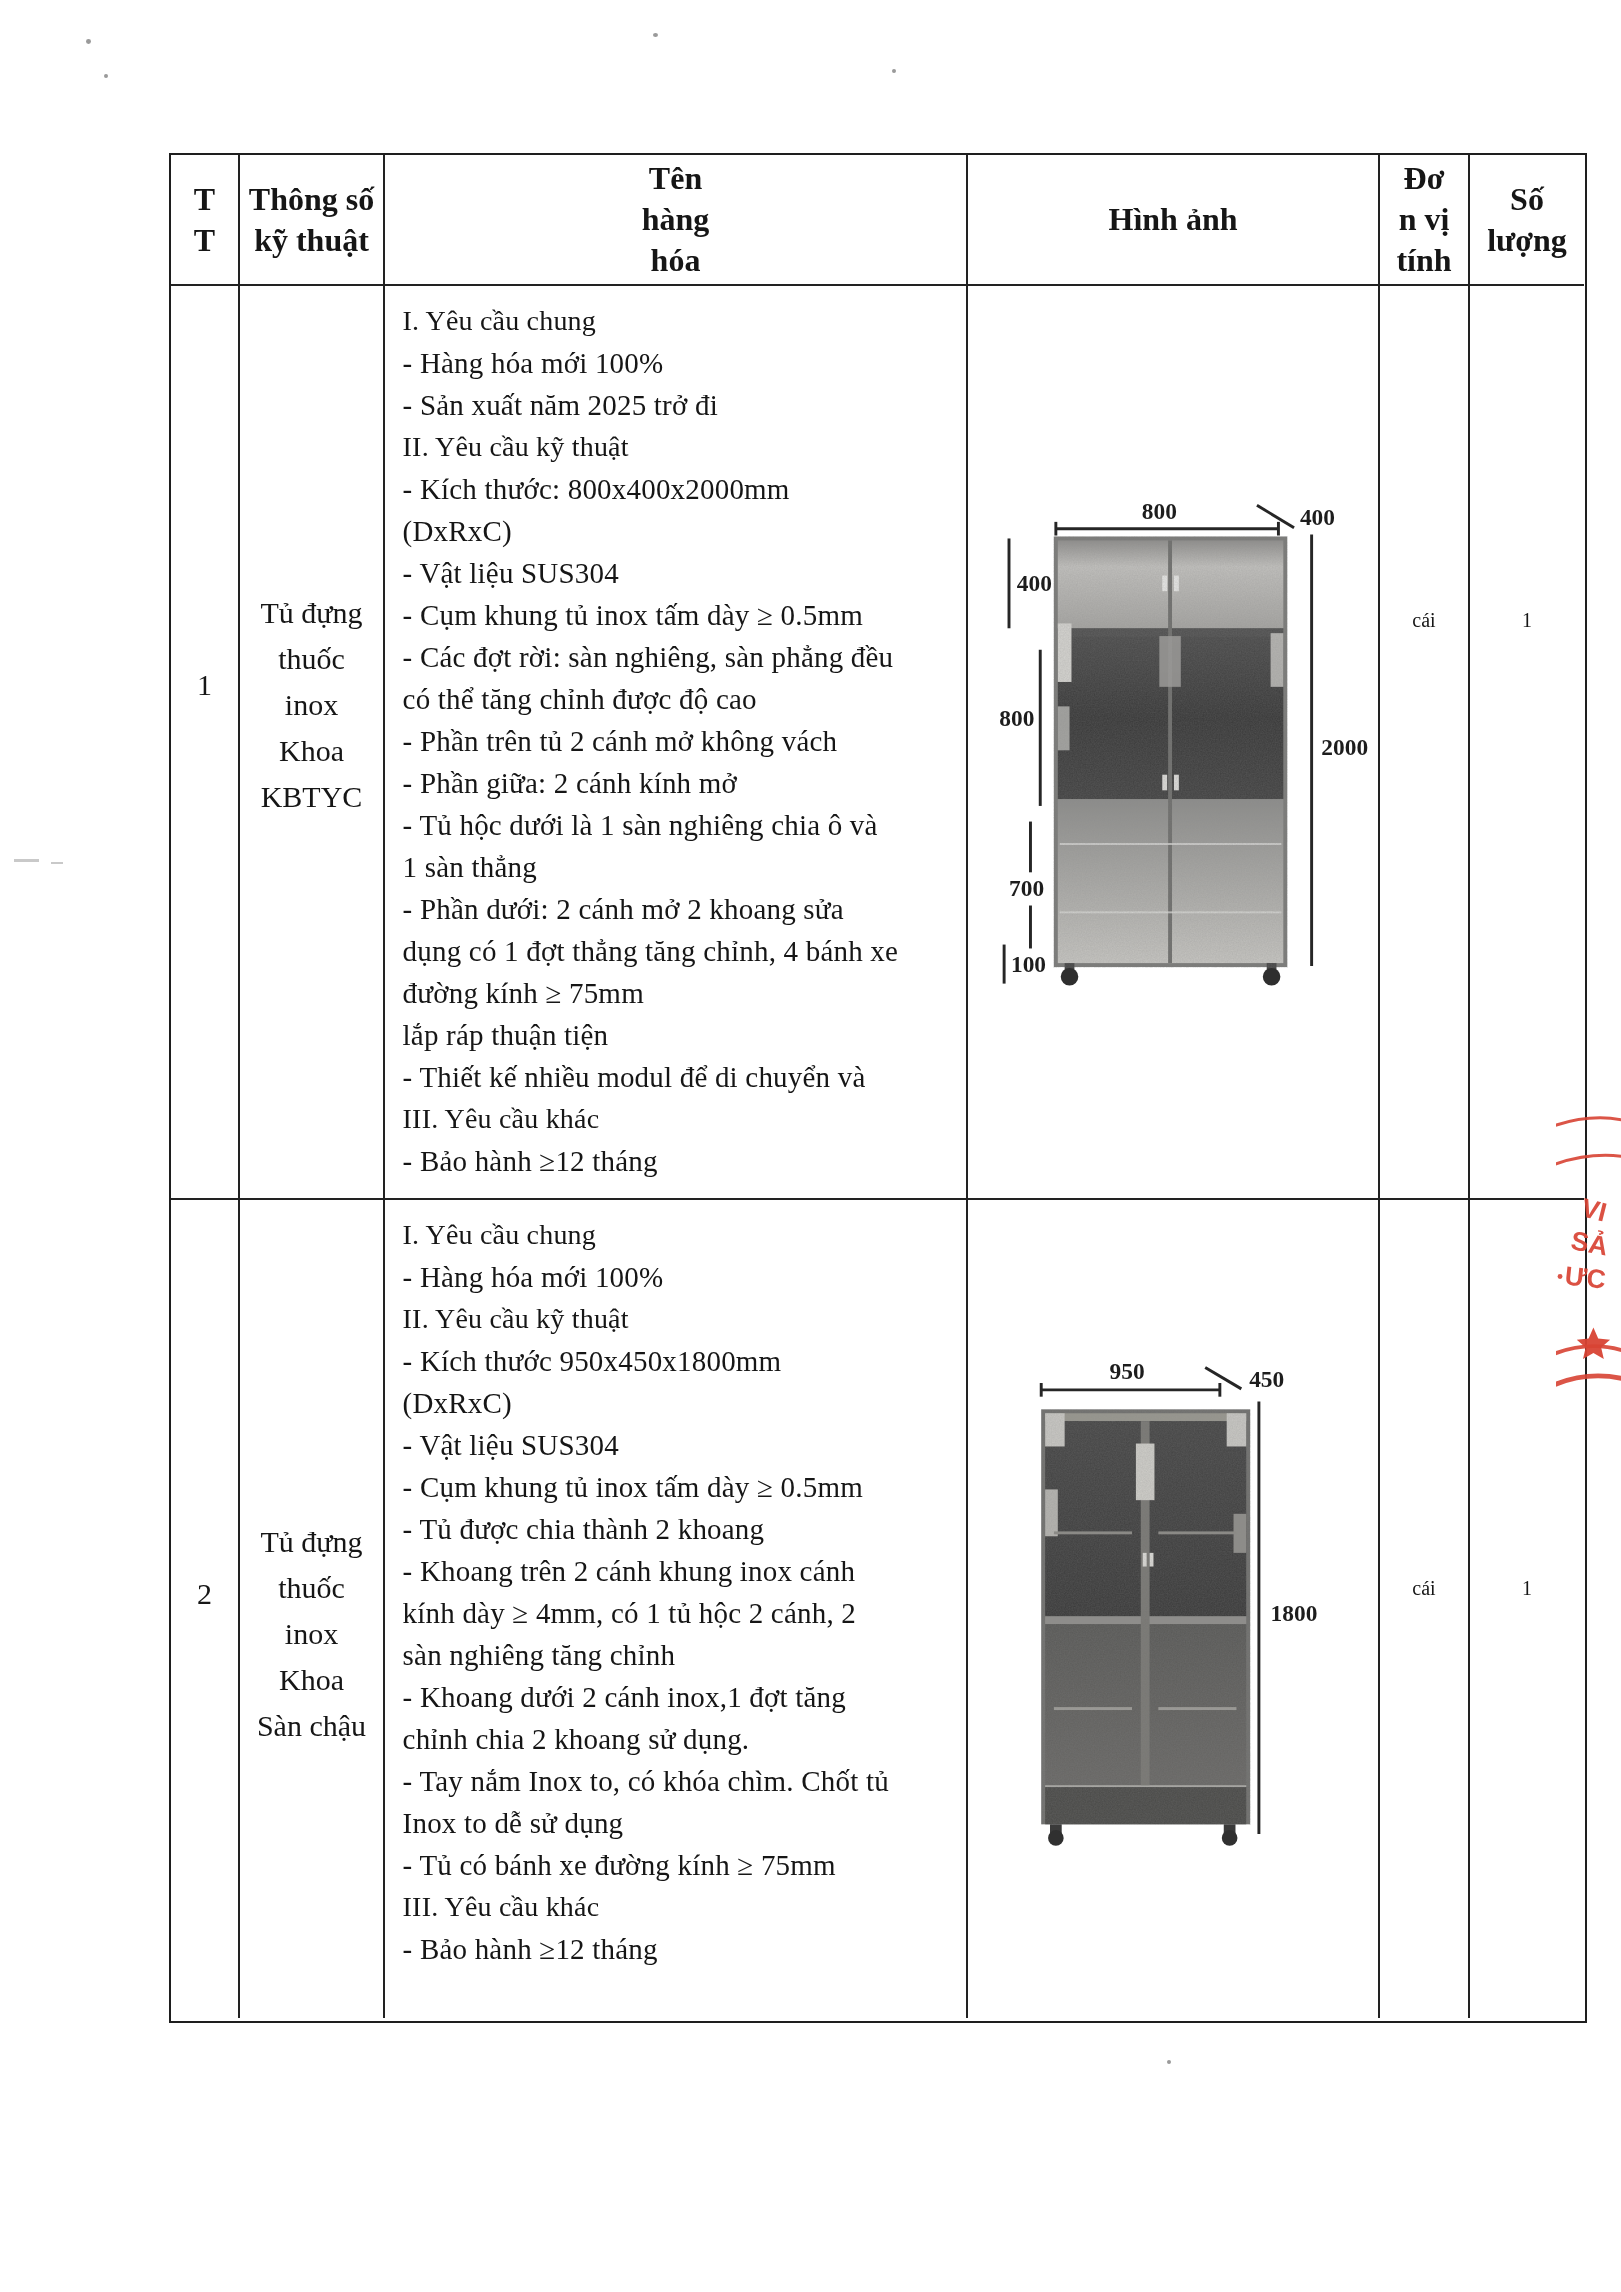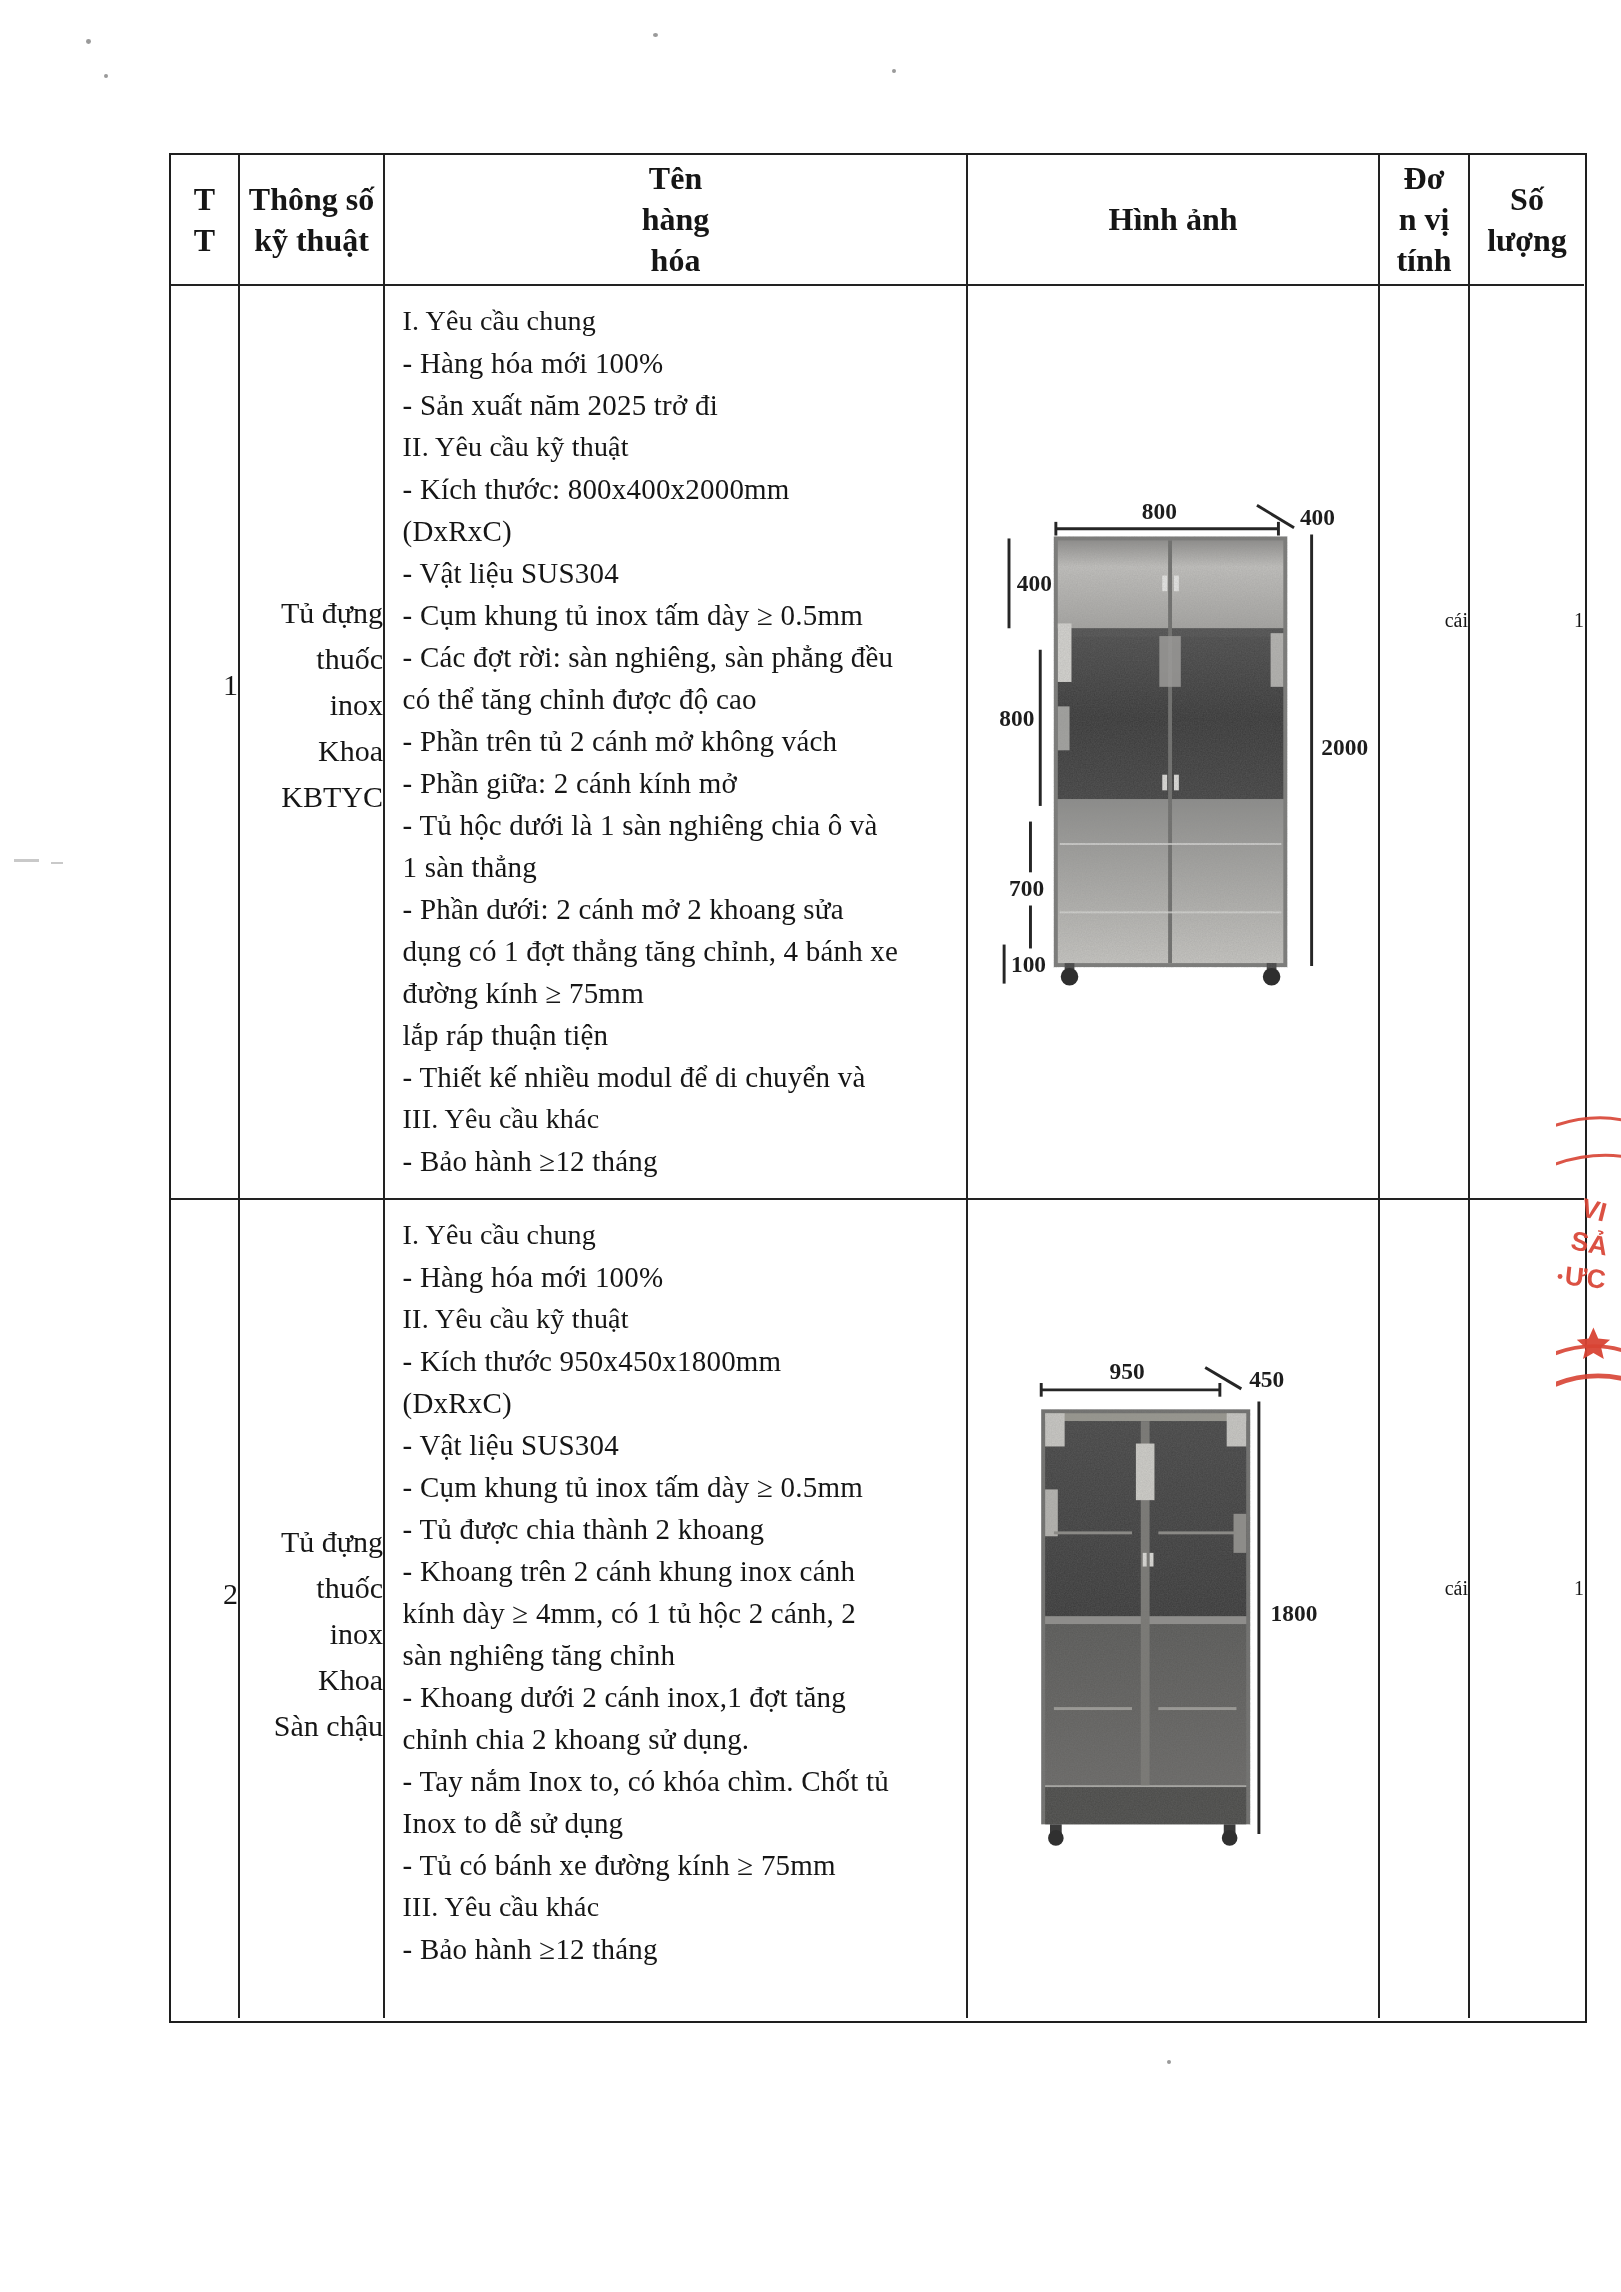--- a/index.html
+++ b/index.html
@@ -14,21 +14,21 @@
     display:grid;
     grid-template-columns:69px 145px 583px 412px 90px 114px;
     grid-template-rows:131px 914px 818px;
     border:2.9px solid #1e1e1e; box-sizing:border-box; background:#fff;
   }
   .cell{border-right:2px solid #222; border-bottom:2px solid #222; box-sizing:border-box; overflow:hidden;}
   .lc{border-right:none;}
   .lr{border-bottom:none;}
   .hd{display:flex; flex-direction:column; align-items:center; justify-content:center;
       font-weight:700; font-size:32px; line-height:41px; text-align:center;}
-  .center-col{display:flex; flex-direction:column; align-items:flex-end;}
+  .center-col{display:flex; flex-direction:column; align-items:center;}
   .num-cell{font-size:30px;}
   .name-cell{font-size:30px; line-height:46px; text-align:center;}
   .unit-cell,.qty-cell{font-size:20px;}
   .pt-r1{padding-top:382px;}
   .pt-r1b{padding-top:323px;}
   .pt-n1{padding-top:304px;}
   .pt-r2{padding-top:377px;}
   .pt-n2{padding-top:319px;}
   .spec-cell{padding:13.7px 9.8px 0 17.6px; font-size:29px; line-height:42px; white-space:nowrap;}
   .spec-line{letter-spacing:0.2px;}

